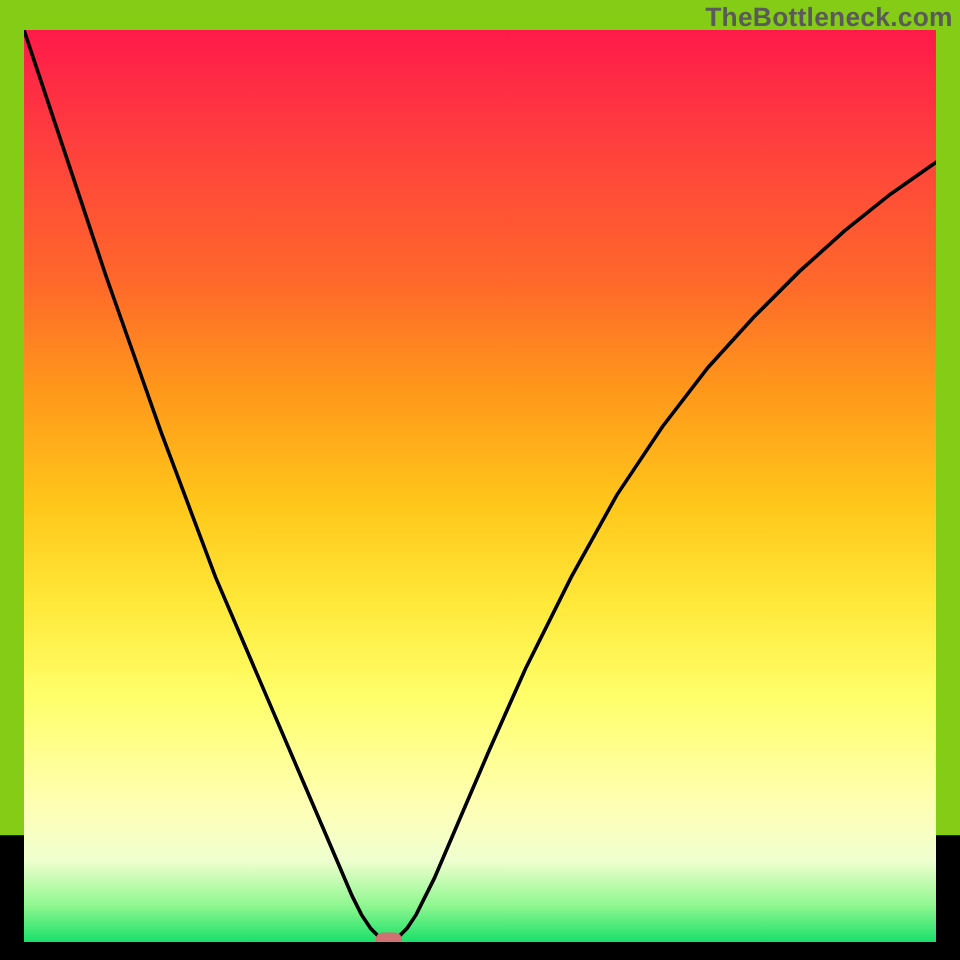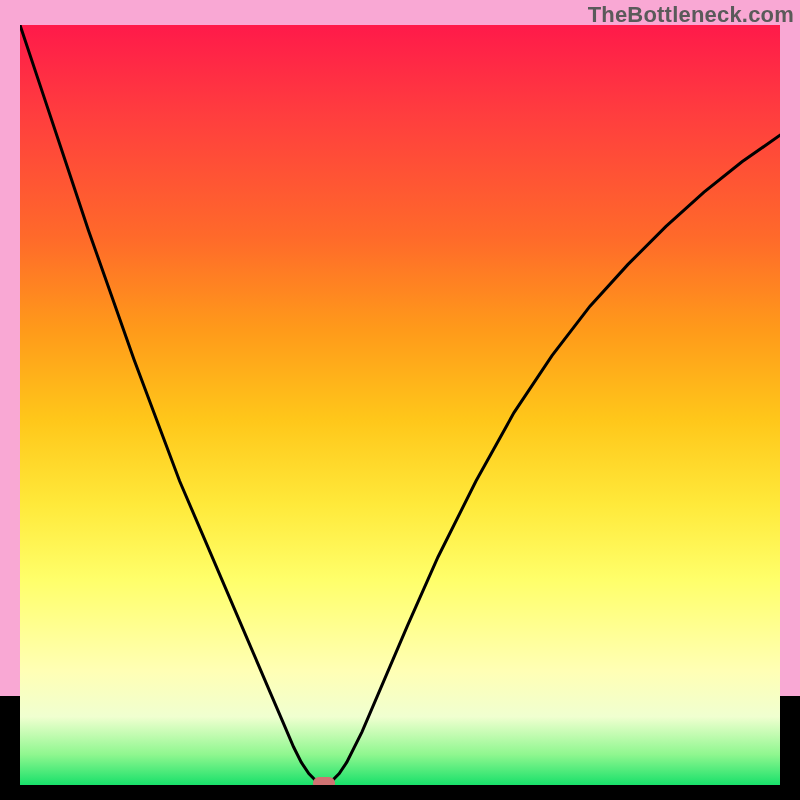--- a/index.html
+++ b/index.html
@@ -1,16 +1,16 @@
 <!DOCTYPE html>
 <html><head>
 <meta charset="utf-8">
 <style>
   html,body{margin:0;padding:0;width:800px;height:800px;background:#000;font-family:Arial,Helvetica,sans-serif;}
-  .frame{position:absolute;left:0;top:0;width:800px;height:696px;background:#f9a8d4;text-align:center;}
+  .frame{position:absolute;left:0;top:0;width:800px;height:696px;background:#84cc16;text-align:center;}
   .plot{position:absolute;left:20px;top:25px;width:760px;height:760px;overflow:hidden;}
   .gradient{position:absolute;left:0;top:0;width:100%;height:100%;
     background:linear-gradient(to bottom,
       #ff1a4a 0%,
       #ff3e3e 12%,
       #ff6a2a 28%,
       #ff9a1a 40%,
       #ffc71a 52%,
       #ffe93a 63%,
       #ffff6a 73%,

